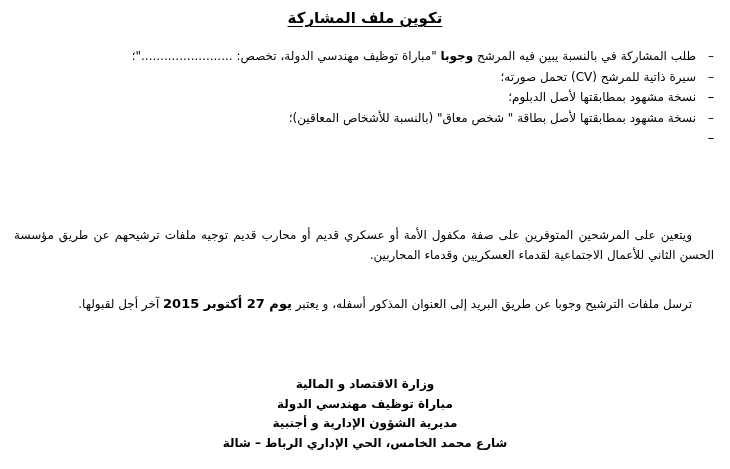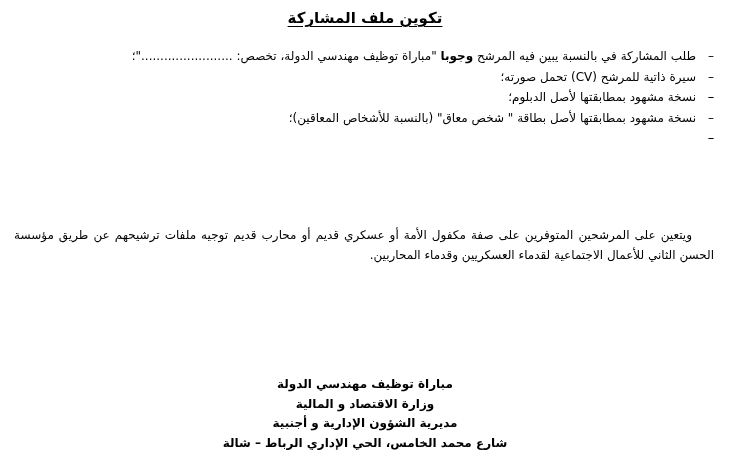--- a/index.html
+++ b/index.html
@@ -121,21 +121,22 @@
     <li>
       <span class="dash">–</span>
     </li>
     <li>
       <span class="dash">–</span>
     </li>
   </ul>
 
   <p class="para p1">ويتعين على المرشحين المتوفرين على صفة مكفول الأمة أو عسكري قديم أو محارب قديم توجيه ملفات ترشيحهم عن طريق مؤسسة الحسن الثاني للأعمال الاجتماعية لقدماء العسكريين وقدماء المحاربين.</p>
 
+  <p class="para p2"><span>ترسل ملفات الترشيح وجوبا عن طريق البريد إلى العنوان المذكور أسفله، و يعتبر </span><b>يوم 27 أكتوبر 2015</b><span> آخر أجل لقبولها.</span></p>
 
   <div class="address">
+    <div>وزارة الاقتصاد و المالية</div>
     <div>مباراة توظيف مهندسي الدولة</div>
-    <div>وزارة الاقتصاد و المالية</div>
     <div>مديرية الشؤون الإدارية و أجنبية</div>
     <div>شارع محمد الخامس، الحي الإداري الرباط – شالة</div>
   </div>
 
 </div>
 
 </body></html>

